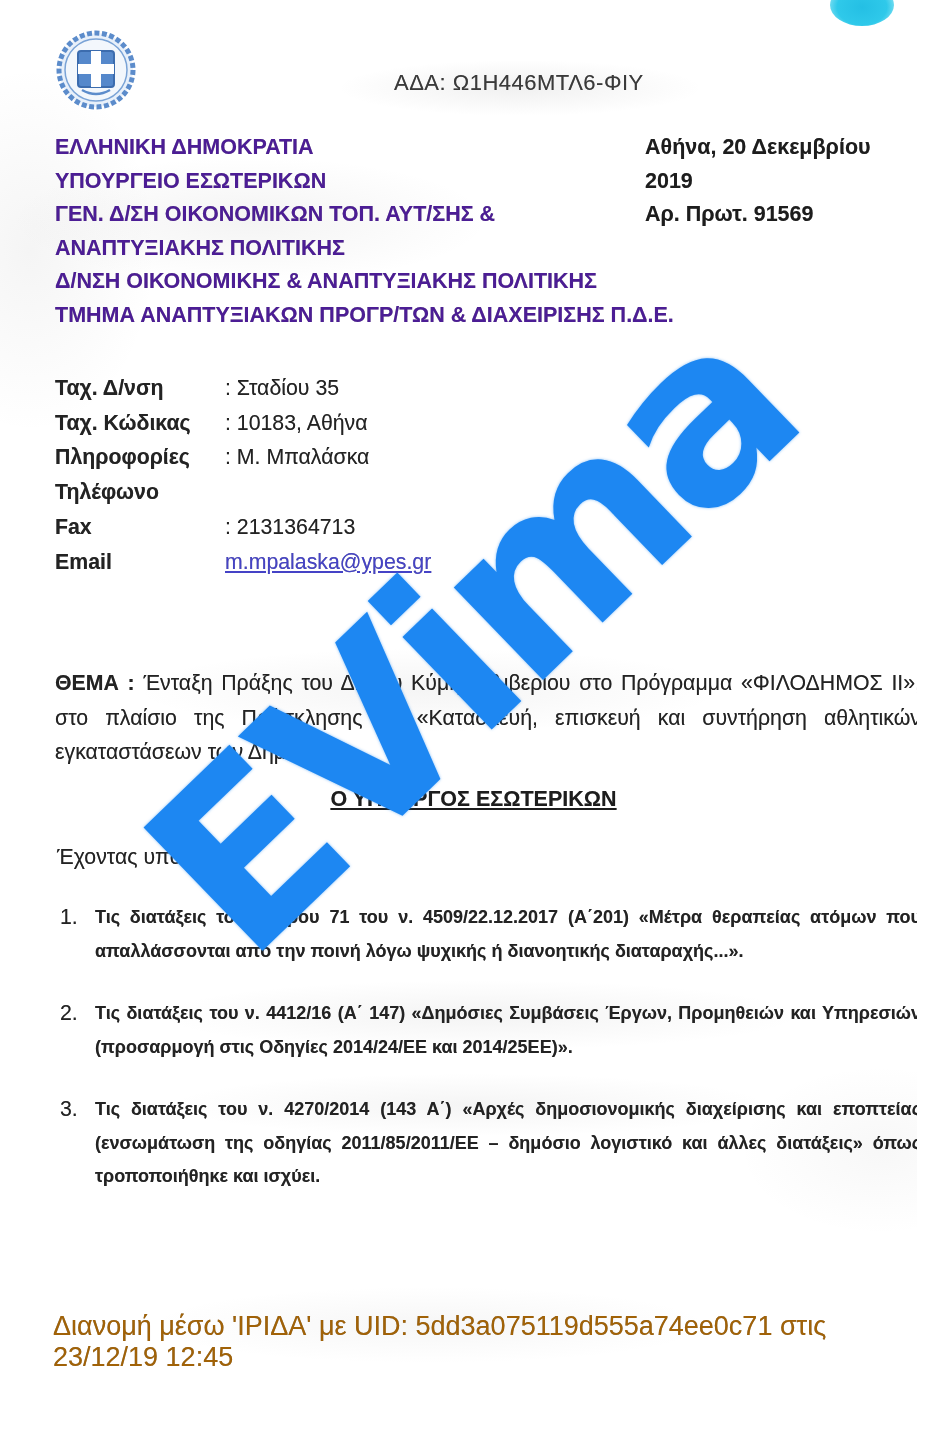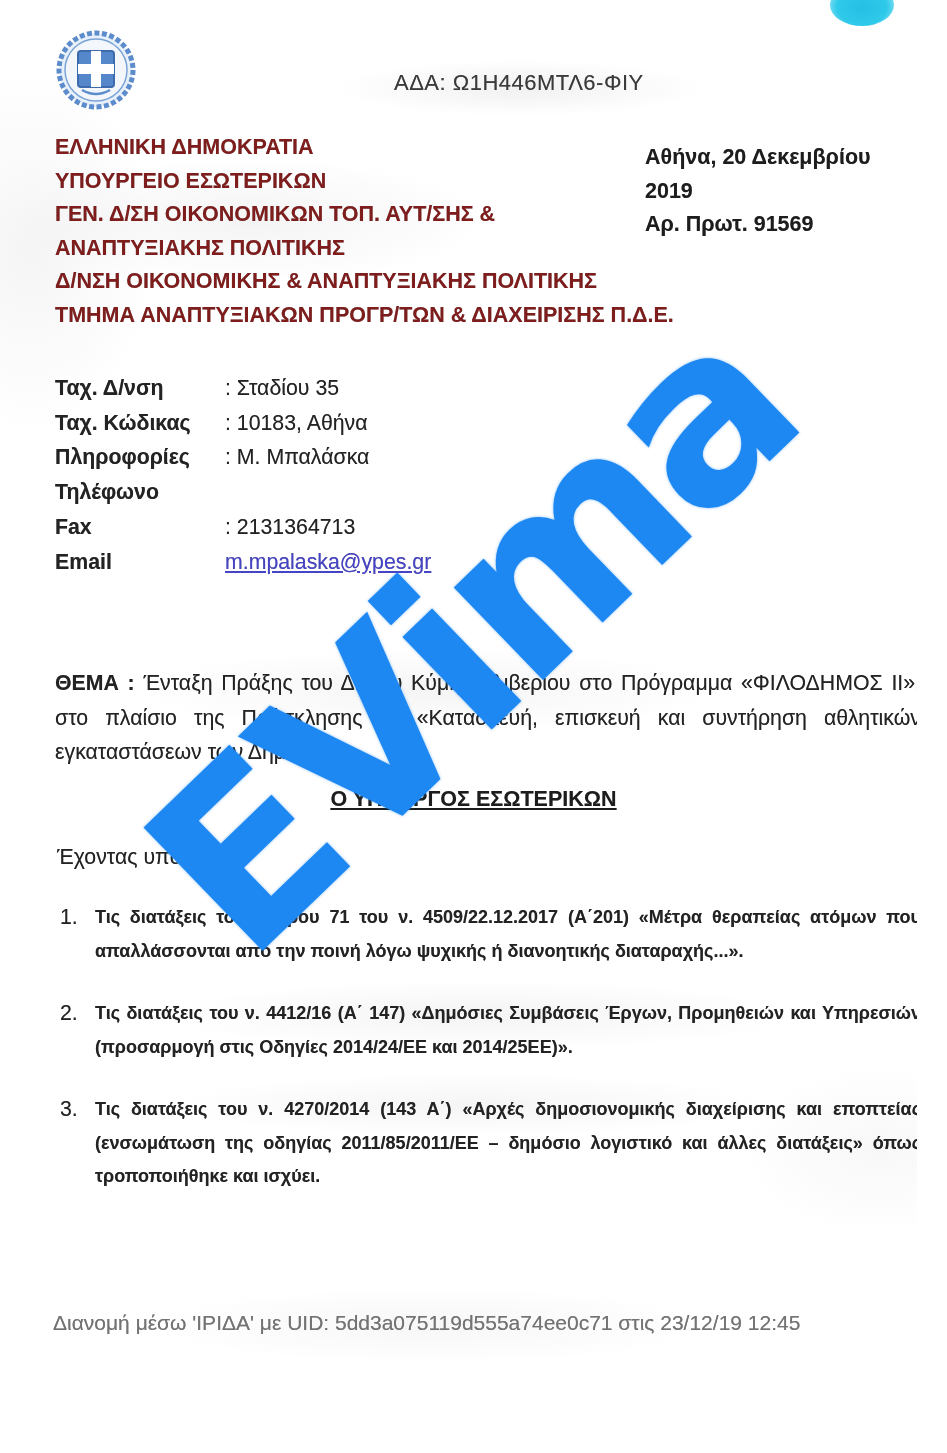--- a/index.html
+++ b/index.html
@@ -21,40 +21,40 @@
       radial-gradient(ellipse 460px 50px at 480px 1015px, rgba(110,110,110,.08), transparent 70%),
       radial-gradient(ellipse 430px 45px at 470px 1105px, rgba(110,110,110,.07), transparent 70%),
       radial-gradient(ellipse 400px 55px at 430px 1325px, rgba(110,110,110,.06), transparent 70%),
       radial-gradient(ellipse 180px 260px at 30px 250px, rgba(110,110,110,.07), transparent 70%),
       radial-gradient(ellipse 200px 120px at 880px 1150px, rgba(110,110,110,.05), transparent 70%);
   }
   .abs{position:absolute;}
   .soft{text-shadow:0 0 .6px rgba(40,40,40,.45);}
   
   .ada{left:394px;top:70px;font-size:22px;color:#3a3a3a;letter-spacing:.5px;z-index:2;}
-  .org{left:55px;top:131px;font-size:21.5px;font-weight:bold;line-height:33.6px;z-index:2;color:#7f1d1d;}
-  .dateblock{left:645px;top:131px;font-size:21.5px;font-weight:bold;line-height:33.6px;z-index:2;color:#1d1d1d;margin-top:10px;}
+  .org{left:55px;top:131px;font-size:21.5px;font-weight:bold;line-height:33.6px;z-index:2;color:#4c1d95;}
+  .dateblock{left:645px;top:131px;font-size:21.5px;font-weight:bold;line-height:33.6px;z-index:2;color:#1d1d1d;}
   
   .contact{left:55px;top:371px;font-size:21.3px;line-height:34.7px;z-index:2;}
   .crow{display:flex;align-items:center;}
   .clabel{width:170px;font-weight:bold;flex:0 0 170px;}
   .cvalue{white-space:nowrap;}
   a.email{color:#4543c6;text-decoration:underline;}
   .email2{color:#2e2e2e;}
   
   .subject{left:55px;top:666px;width:866px;font-size:21.3px;line-height:34.5px;text-align:justify;z-index:2;}
   .subject b{font-weight:bold;}
   .minister{left:0;top:787px;width:947px;text-align:center;font-size:21.5px;font-weight:bold;z-index:2;color:#1d1d1d;text-decoration:underline;}
   .preamble{left:57px;top:845px;font-size:21.3px;z-index:2;}
   
   .list{left:60px;top:901px;width:861px;z-index:2;}
   .li{display:flex;margin-bottom:29px;}
   .num{flex:0 0 35px;font-size:21.3px;line-height:33.5px;}
   .litext{flex:1;font-size:18px;line-height:33.5px;text-align:justify;font-weight:bold;}
-  .footer{left:53px;top:1311px;font-size:21px;color:#737373;z-index:2;}
+  .footer{left:53px;top:1311px;font-size:27px;color:#a16207;z-index:2;}
   
   .watermark{
     left:470px;top:648px;width:0;height:0;z-index:5;pointer-events:none;
   }
   .watermark span{
     position:absolute;white-space:nowrap;
     transform:translate(-50%,-54%) rotate(-44deg);
     font-family:"DejaVu Sans",sans-serif;
     font-size:235px;font-weight:bold;letter-spacing:-9px;
     text-shadow:0 0 3px rgba(30,135,242,.55);

